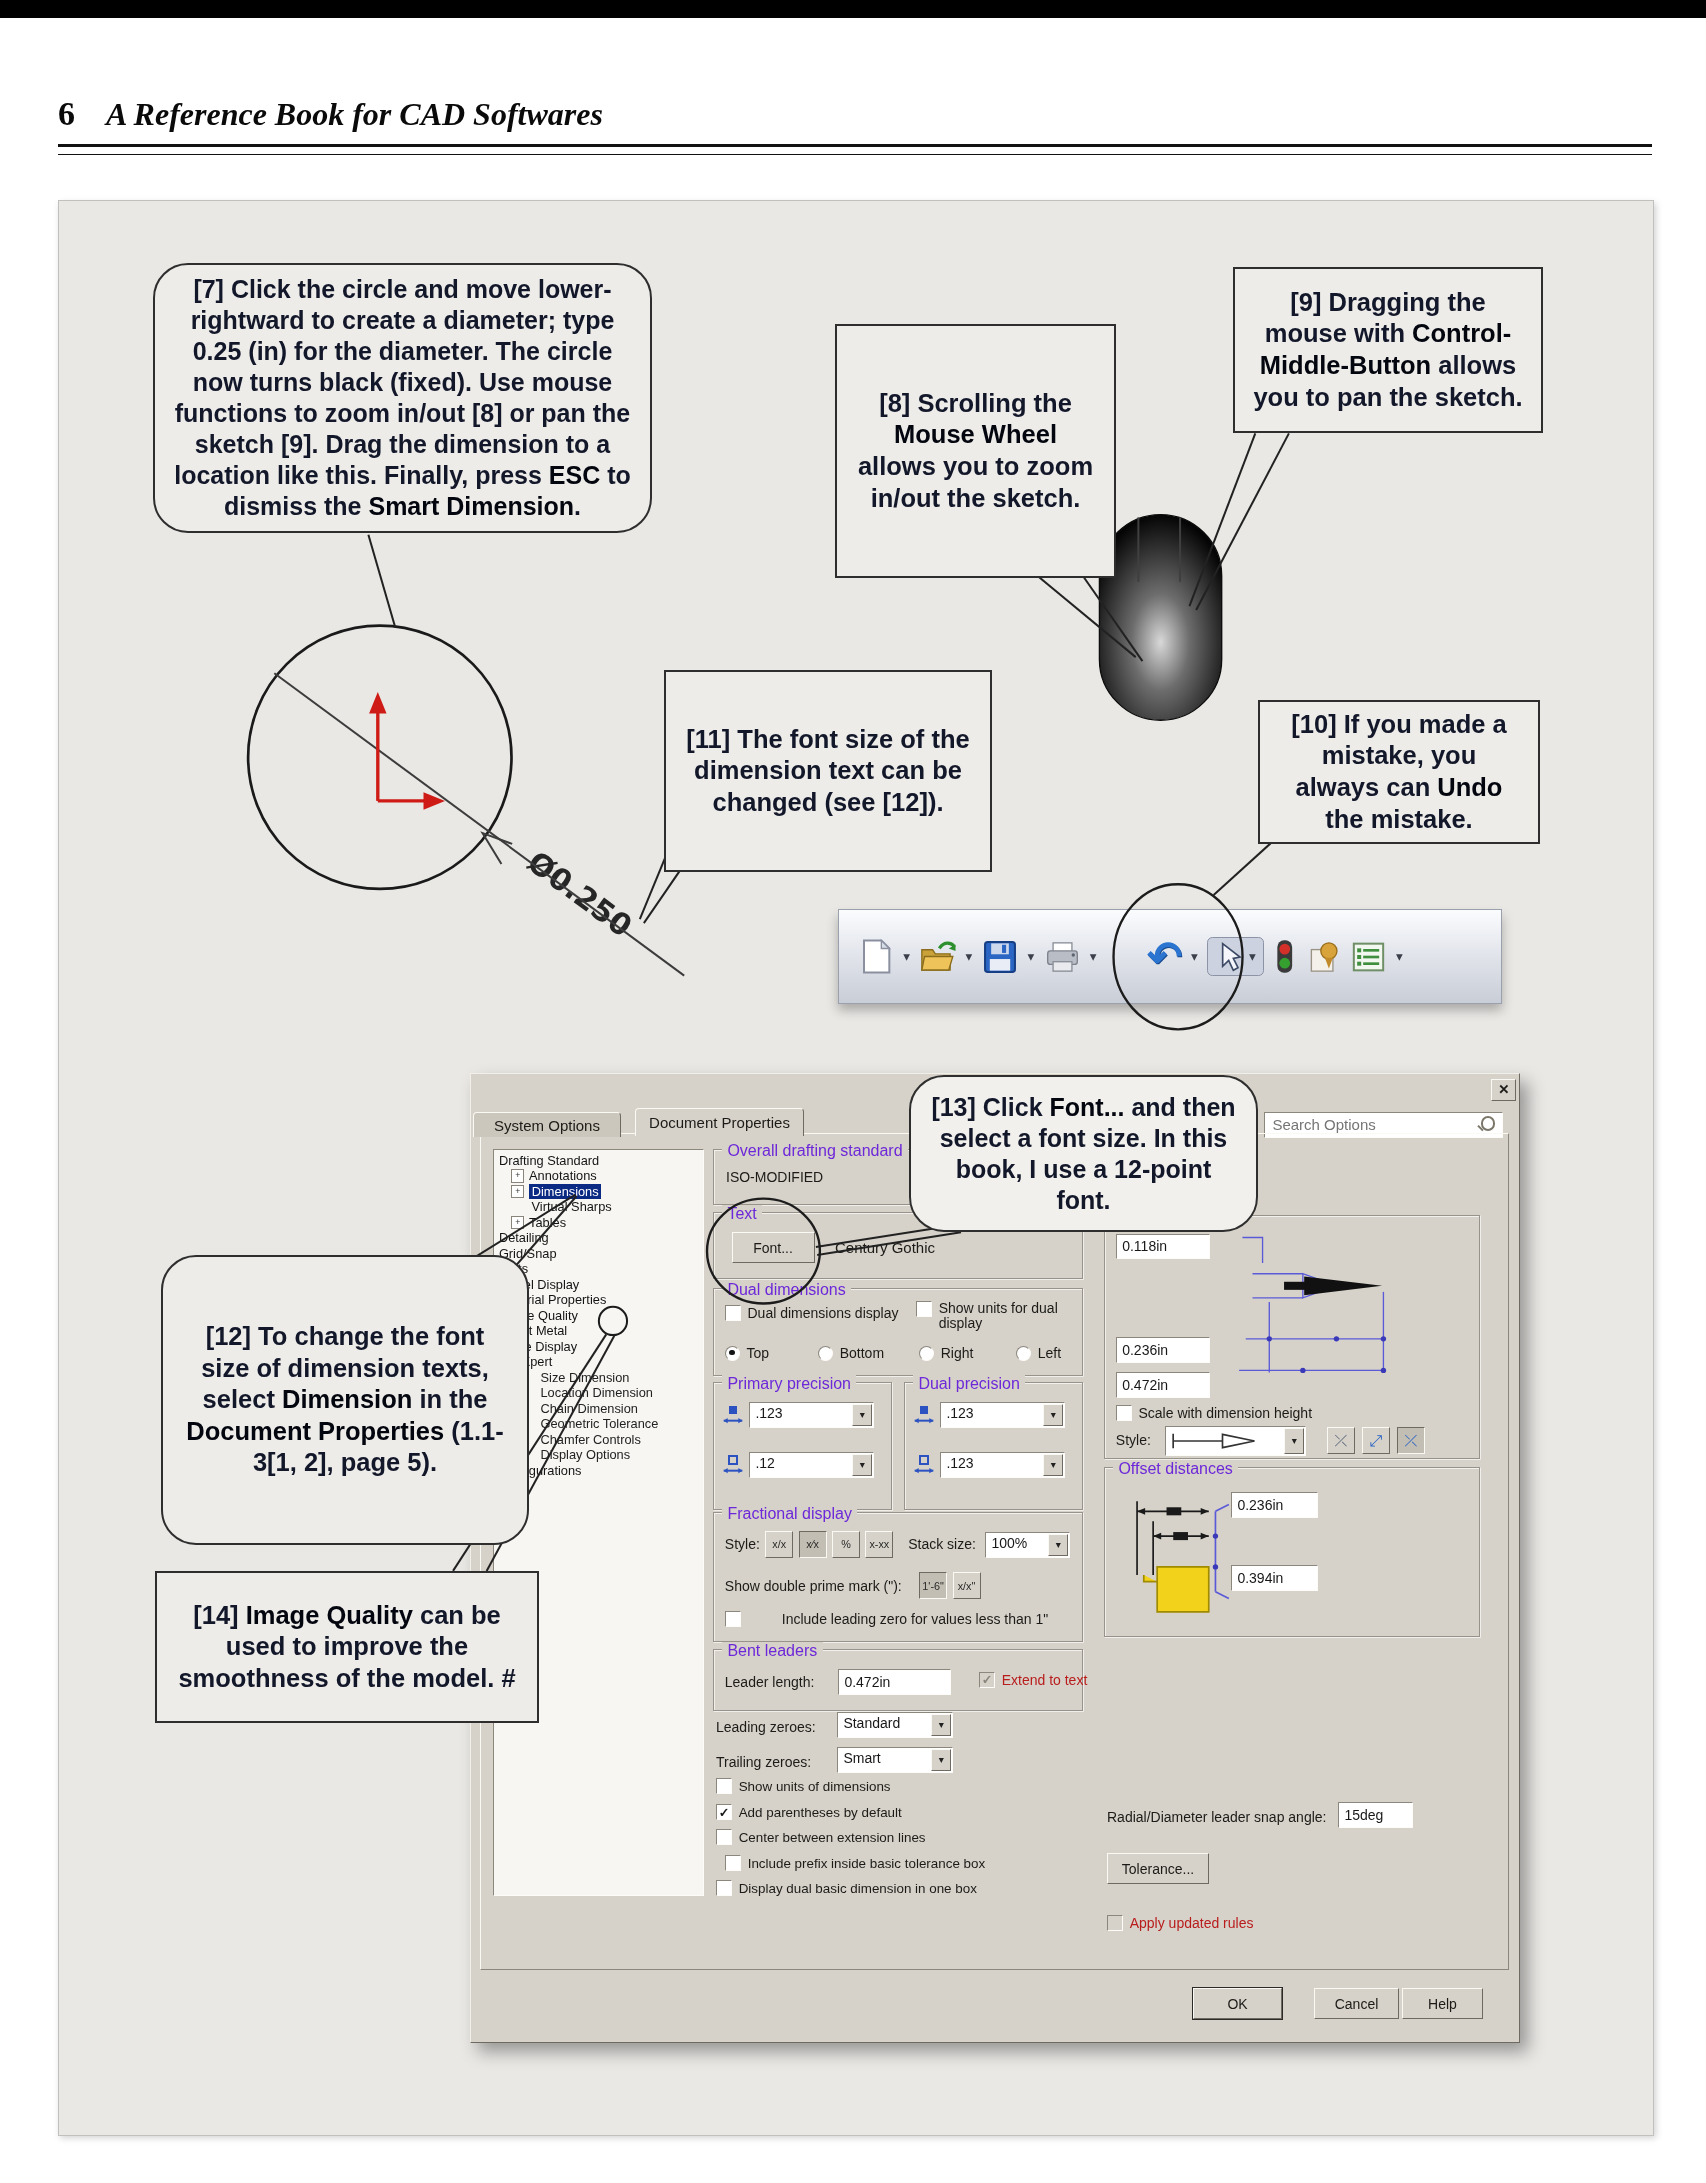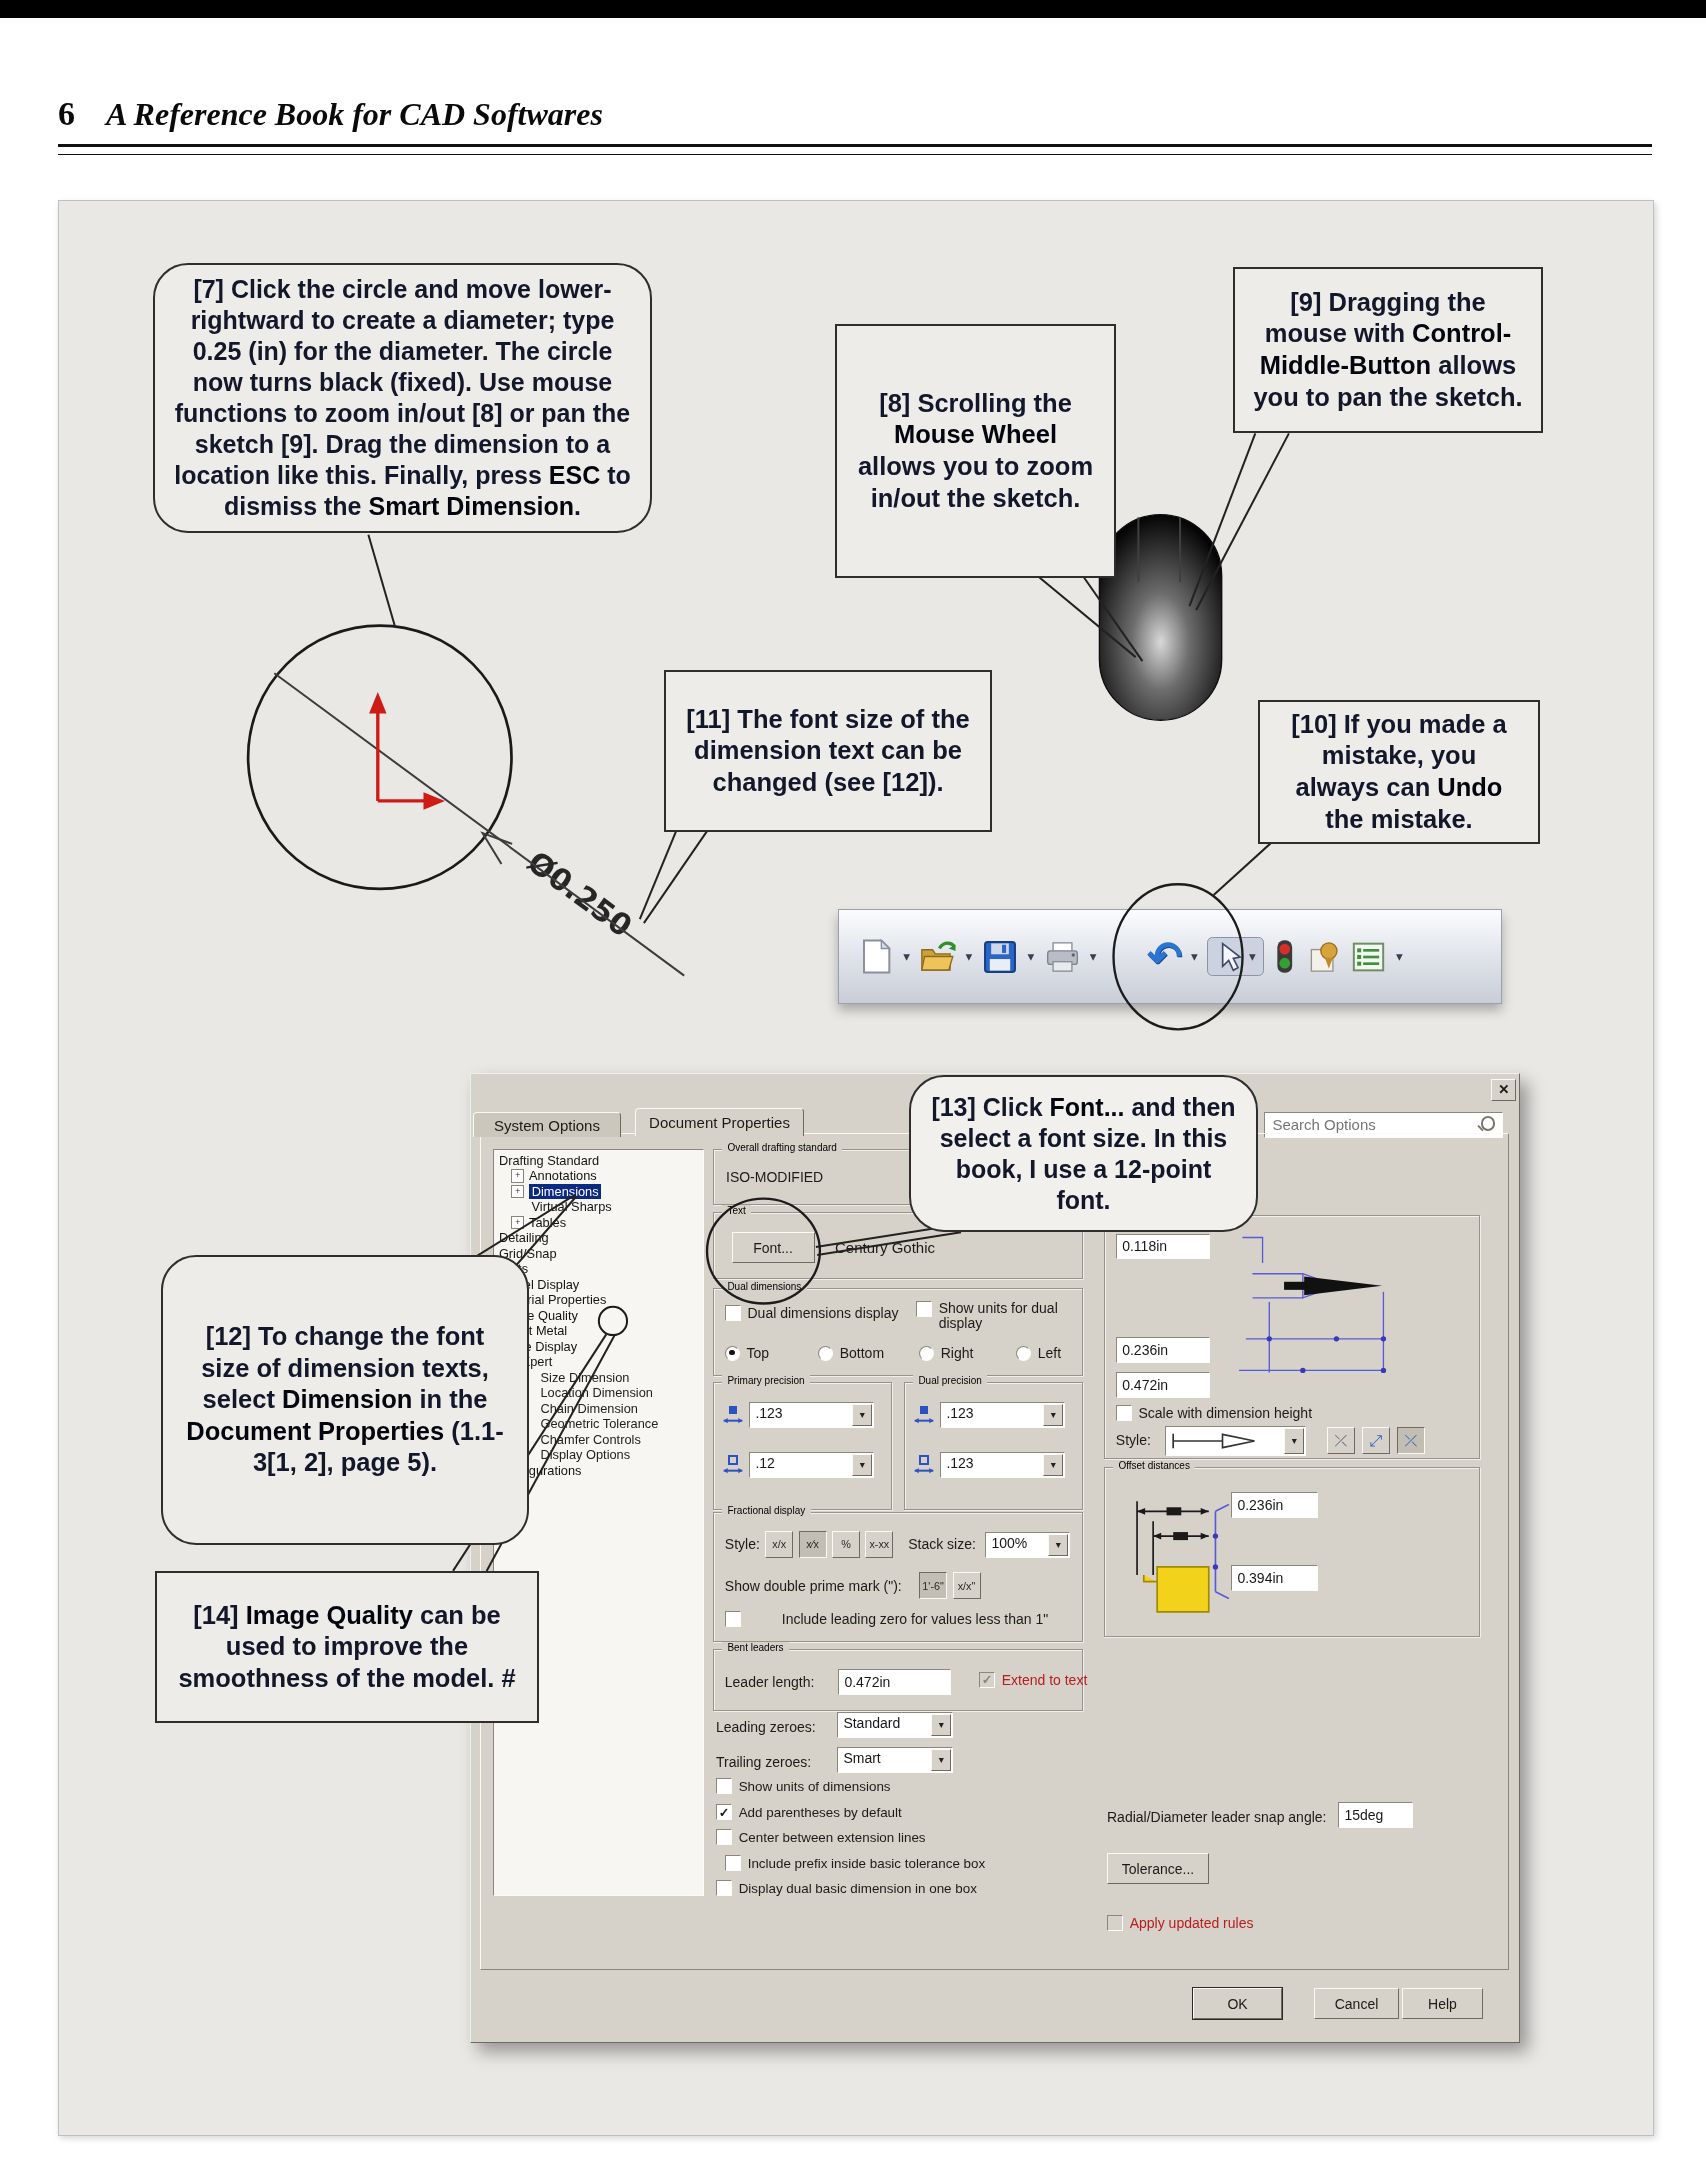--- a/index.html
+++ b/index.html
@@ -77,21 +77,21 @@
         font-size:12.8px;line-height:15.5px;color:#141414;padding-top:2.7px;}
   .trow{display:flex;align-items:center;height:15.5px;padding-left:5.4px;white-space:nowrap;}
   .trow.pl{padding-left:17.5px;}
   .trow.ch{padding-left:38px;}
   .trow.sub{padding-left:47px;color:#222;}
   .pbox{width:11.4px;height:11.4px;border:0.7px solid #8a857a;background:#fff;font-size:8.7px;line-height:10px;
         text-align:center;margin-right:4.7px;flex:none;color:#333;}
   .sel .tlabel{background:#0b2a84;color:#fff;padding:0 2.7px;}
 
   .grp{position:absolute;border:0.7px solid #98938a;box-shadow:inset 0.7px 0.7px 0 #fdfcf9, 0.7px 0.7px 0 #fdfcf9;}
-  .leg{position:absolute;top:-8px;left:8px;background:#d6d2c9;padding:0 5.4px;font-size:10px;color:#000000;}
+  .leg{position:absolute;top:-8px;left:8px;background:#d6d2c9;padding:0 5.4px;font-size:16px;color:#6d28d9;}
   .btn{background:#d6d2c9;border-top:1.3px solid #fbf9f4;border-left:1.3px solid #fbf9f4;
        border-right:1.3px solid #6f6a61;border-bottom:1.3px solid #6f6a61;display:flex;align-items:center;
        justify-content:center;font-size:14px;color:#1c1b18;box-sizing:border-box;}
   .btn.def{outline:1.3px solid #2b2a27;}
   .combo{position:absolute;background:#fff;border-top:1.3px solid #8c877d;border-left:1.3px solid #8c877d;
        border-bottom:1.3px solid #fdfcf9;border-right:1.3px solid #fdfcf9;box-sizing:border-box;}
   .combo .val{position:absolute;left:5.4px;top:2px;font-size:14px;color:#181818;white-space:nowrap;}
   .combo .dd{position:absolute;right:0.7px;top:0.7px;bottom:0.7px;width:20px;background:#d6d2c9;
        border-top:1.3px solid #fbf9f4;border-left:1.3px solid #fbf9f4;border-right:1.3px solid #6f6a61;
        border-bottom:1.3px solid #6f6a61;display:flex;align-items:center;justify-content:center;
@@ -186,21 +186,21 @@
   </div>
 
   <div class="co" style="left:1233px;top:267px;width:310px;height:166px;font-size:25.5px;">
     <div><span>[9] Dragging the mouse with </span><span class="strong">Control-Middle-Button</span><span> allows you to pan the sketch.</span></div>
   </div>
 
   <div class="co" style="left:1258px;top:700px;width:282px;height:144px;font-size:25.5px;">
     <div><span>[10] If you made a mistake, you always can </span><span class="strong">Undo</span><span> the mistake.</span></div>
   </div>
 
-  <div class="co" style="left:664px;top:670px;width:328px;height:162px;font-size:25.5px;">
+  <div class="co" style="left:664px;top:670px;width:328px;height:202px;font-size:25.5px;">
     <div><span>[11] The font size of the dimension text can be changed (see [12]).</span></div>
   </div>
 
   <div class="co round" style="left:161px;top:1255px;width:368px;height:290px;font-size:25.5px;">
     <div><span>[12] To change the font size of dimension texts, select </span><span class="strong">Dimension</span><span> in the </span><span class="strong">Document Properties</span><span> (1.1-3[1, 2], page 5).</span></div>
   </div>
 
   <div class="co round" style="left:909px;top:1075px;width:349px;height:157px;font-size:25px;background:#f1f0ed;">
     <div><span>[13] Click </span><span class="strong">Font...</span><span> and then select a font size.  In this book, I use a 12-point font.</span></div>
   </div>

